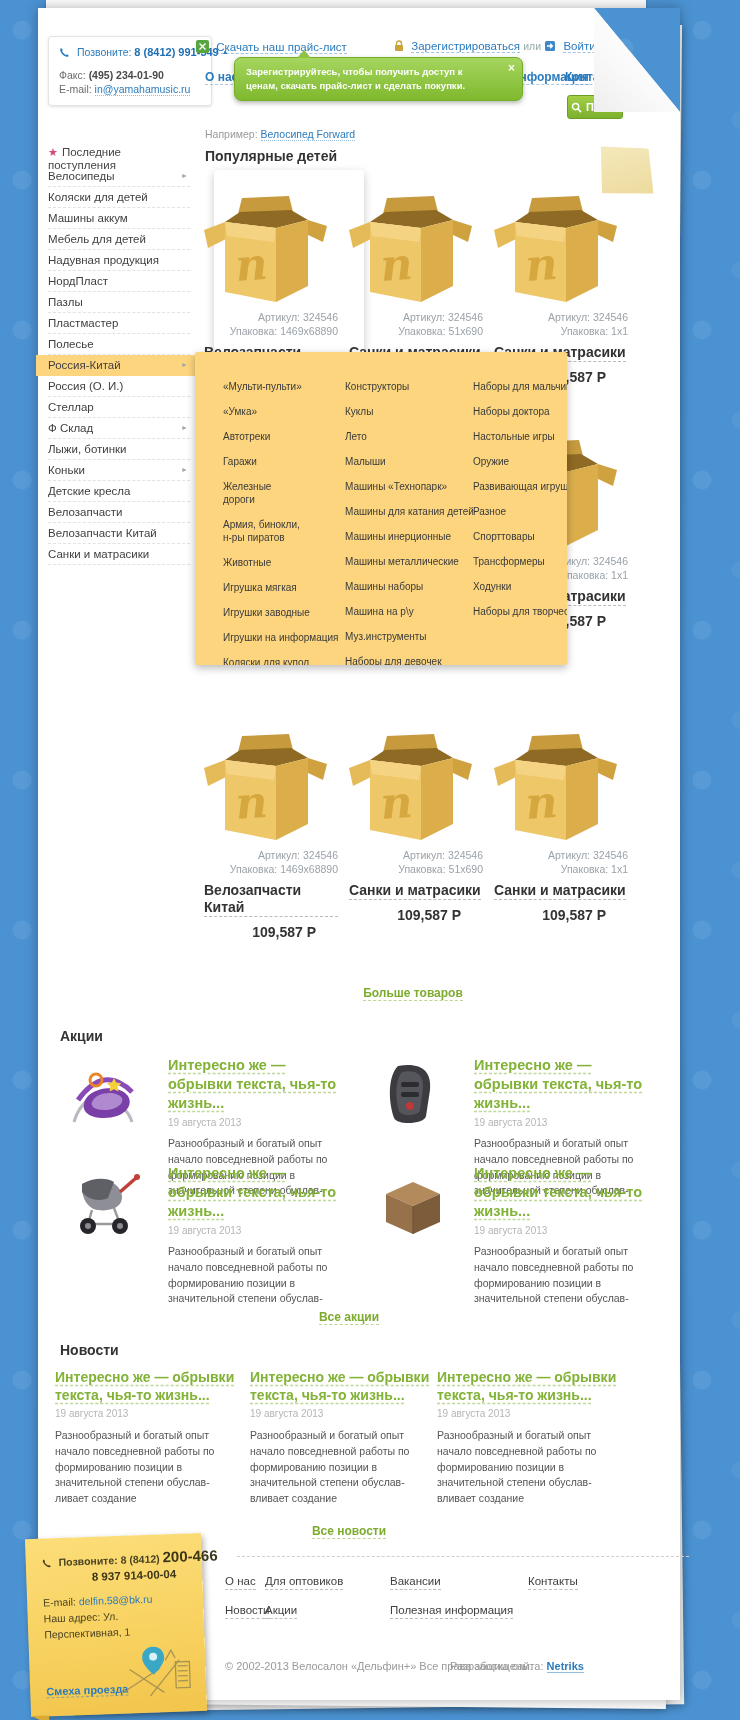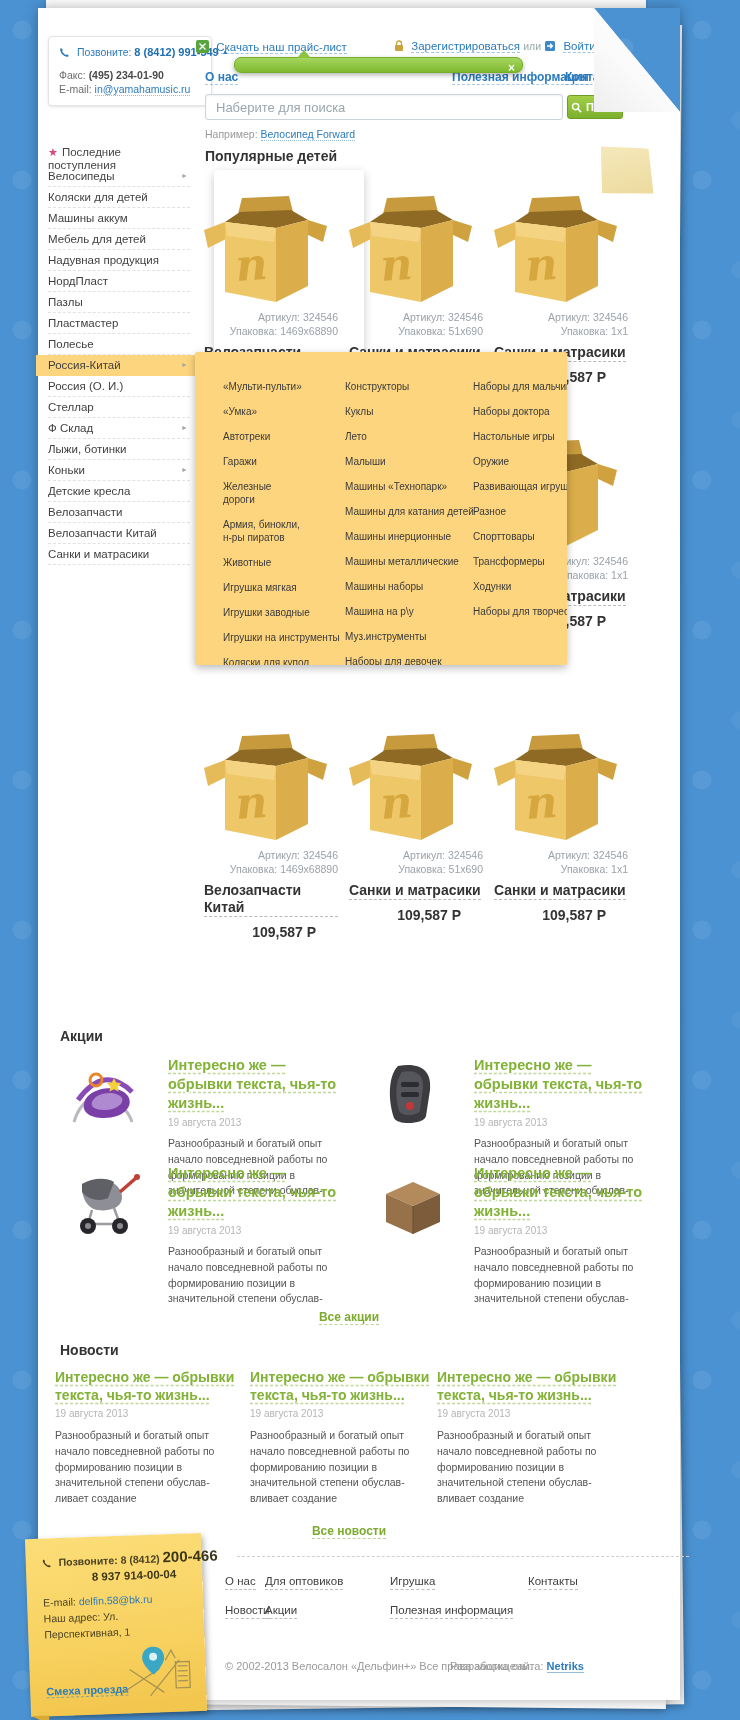--- a/index.html
+++ b/index.html
@@ -196,24 +196,24 @@
             <path d="M3 6 h5 M6.2 3.8 L8.4 6 L6.2 8.2" stroke="#fff" stroke-width="1.3" fill="none"></path>
           </svg></span>
       <a class="blue-link">Войти с паролем</a>
     </div>
 
     <a class="nav-link" id="nav-about">О нас</a>
     <a class="nav-link" id="nav-info">Полезная информация</a>
     <a class="nav-link" id="nav-contacts">Контакты</a>
 
     <div class="tooltip">
+      <span>Зарегистрируйтесь, чтобы получить доступ к ценам, скачать прайс-лист и сделать покупки.</span>
       <span class="close">×</span>
     </div>
 
-    <input class="search-input" placeholder="Наберите для поиска" style="">
     <button class="search-btn">
       <span style="display:inline-flex">
           <svg width="11" height="11" viewBox="0 0 12 12">
             <circle cx="5" cy="5" r="3.4" fill="none" stroke="#fff" stroke-width="1.6"></circle>
             <line x1="7.6" y1="7.6" x2="11" y2="11" stroke="#fff" stroke-width="1.8"></line>
           </svg>
         </span>
       <span>Поиск</span>
     </button>
     <div class="example-row">
@@ -311,21 +311,21 @@
           <div class="fly-item">«Умка»</div>
           <div class="fly-item">Автотреки</div>
           <div class="fly-item">Гаражи</div>
           <div class="fly-item">Железные
 дороги</div>
           <div class="fly-item">Армия, бинокли,
 н-ры пиратов</div>
           <div class="fly-item">Животные</div>
           <div class="fly-item">Игрушка мягкая</div>
           <div class="fly-item">Игрушки заводные</div>
-          <div class="fly-item">Игрушки на инструменты</div>
+          <div class="fly-item">Игрушки на информация</div>
           <div class="fly-item">Коляски для купол</div>
         </div>
       <div class="fly-col" id="fly-c2">
 
       <div class="fly-item">Конструкторы</div>
           <div class="fly-item">Куклы</div>
           <div class="fly-item">Лето</div>
           <div class="fly-item">Малыши</div>
           <div class="fly-item">Машины «Технопарк»</div>
           <div class="fly-item">Машины для катания детей</div>
@@ -500,20 +500,21 @@
               <polygon points="78,46 110,38 110,104 78,120" fill="#dcae4b"></polygon>
               <polygon points="27,40 78,46 76,60 29,54" fill="#f4d687" opacity="0.85"></polygon>
               <text x="38" y="98" font-size="44" font-weight="bold" font-style="italic" fill="#d6a63f" font-family="DejaVu Serif, serif" transform="rotate(-4 52 90)">n</text>
             </svg></div>
           <div class="p-meta">Артикул: 324546</div>
           <div class="p-meta">Упаковка: 1x1</div>
           <a class="p-title">Санки и матрасики</a>
           <div class="p-price">109,587 Р</div>
         </div>
       </div>
+    <div id="more-link"><a class="green-link">Больше товаров</a></div>
 
     <div class="section-title" style="left:22px;top:1020px;">Акции</div>
 
     <div class="promo-card" style="left:24px;top:1048px;">
       <div class="promo-img"><svg viewBox="0 0 90 72" width="90" height="72">
             <path d="M12 62 C20 34 48 26 64 38" stroke="#b9b9c0" stroke-width="3" fill="none"></path>
             <path d="M70 62 C66 50 60 46 50 46" stroke="#b9b9c0" stroke-width="3" fill="none"></path>
             <path d="M22 44 C24 28 56 22 66 36 C72 46 62 58 42 58 C28 58 20 52 22 44 Z" fill="#7b3fa8"></path>
             <path d="M30 42 C34 32 54 30 60 38 C62 44 54 50 42 50 C34 50 28 47 30 42 Z" fill="#b08ad0"></path>
             <path d="M16 40 Q42 4 70 32" stroke="#8a4ab8" stroke-width="5" fill="none"></path>
@@ -603,21 +604,21 @@
     <a>О нас</a>
         <a>Новости</a>
       </div>
     <div class="foot-col" id="fcol-1">
 
     <a>Для оптовиков</a>
         <a>Акции</a>
       </div>
     <div class="foot-col" id="fcol-2">
 
-    <a>Игрушка</a>
+    <a>Вакансии</a>
         <a>Полезная информация</a>
       </div>
     <div class="foot-col" id="fcol-3">
 
     <a>Контакты</a>
       </div>
 
     <div id="copyright">© 2002-2013 Велосалон «Дельфин+» Все права защищены.</div>
     <div id="dev-credit">
       <span>Разработка сайта:</span>

